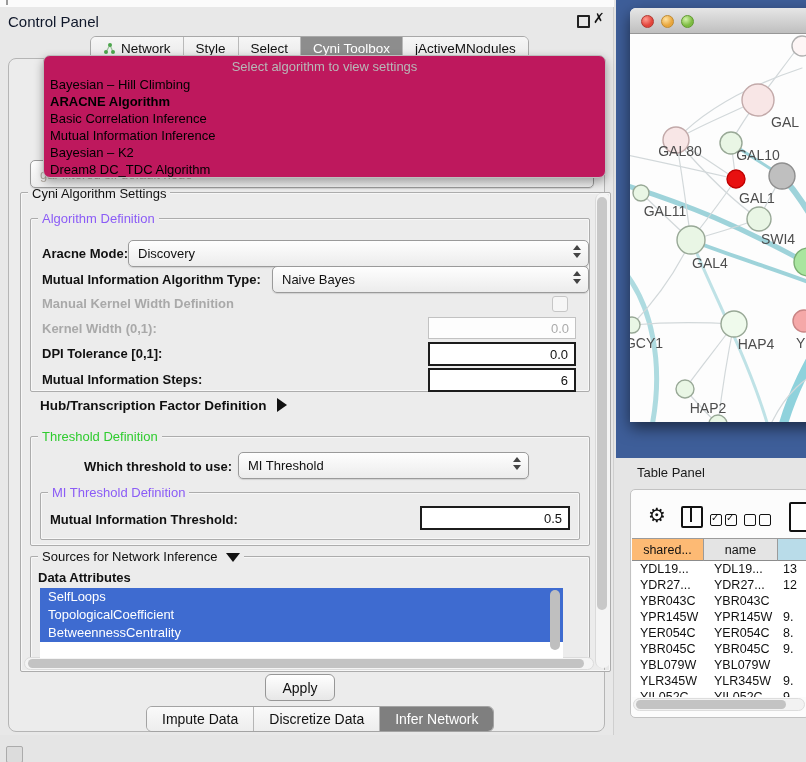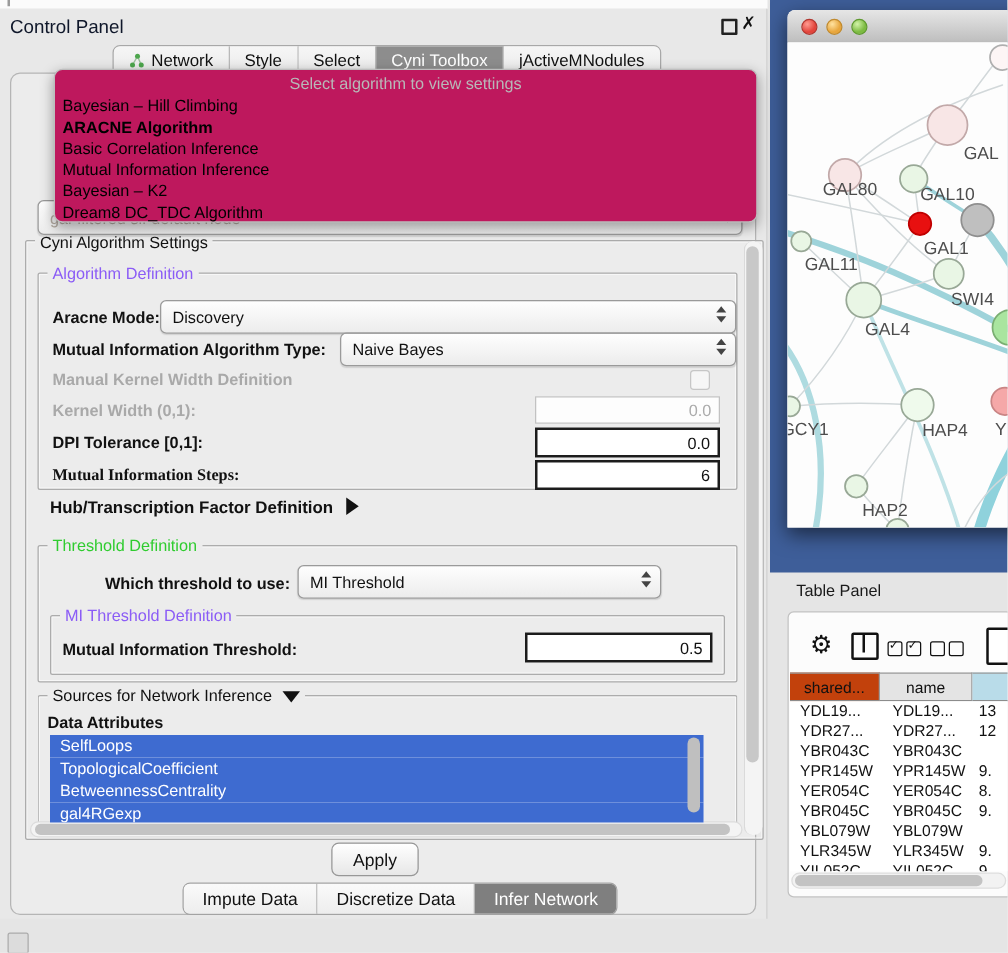--- a/index.html
+++ b/index.html
@@ -115,21 +115,21 @@
   #cols-icon i{position:absolute;left:7px;top:0;width:2px;height:14px;background:#111;}
   .cb{display:inline-block;width:10px;height:10px;border:1.5px solid #111;border-radius:2px;margin-right:3px;position:relative;}
   .cb.checked:after{content:"✓";position:absolute;left:0px;top:-3px;font-size:10px;font-weight:bold;}
   #checks-icon{left:710px;top:512px;}
   #unchecks-icon{left:744px;top:512px;}
   #doc-icon{left:789px;top:502px;width:22px;height:26px;border:2px solid #111;border-radius:2px;background:#FFF;}
 
   #thead{left:632px;top:538px;display:flex;height:23px;font-size:12.5px;}
   .th{display:flex;align-items:center;justify-content:center;border-right:1px solid #9B9B9B;
       border-top:1px solid #9B9B9B;border-bottom:1px solid #8C8C8C;box-sizing:border-box;}
-  .th.c1{width:72px;background:#c2410c;}
+  .th.c1{width:72px;background:#fdba74;}
   .th.c2{width:74px;background:#E4E4E4;}
   .th.c3{width:40px;background:#B9DCE9;border-right:none;}
   #tbody{left:632px;top:561px;width:176px;height:136px;overflow:hidden;background:#FFF;}
   .t-row{display:flex;height:16px;font-size:12.5px;align-items:center;}
   .td1{width:72px;padding-left:8px;box-sizing:border-box;white-space:nowrap;overflow:hidden;}
   .td2{width:74px;padding-left:10px;box-sizing:border-box;white-space:nowrap;overflow:hidden;}
   .td3{width:30px;padding-left:5px;box-sizing:border-box;white-space:nowrap;overflow:hidden;}
   #tbl-htrack{left:633px;top:698px;width:172px;height:13px;background:#F2F2F2;border:1px solid #DDDDDD;border-radius:7px;box-sizing:border-box;}
   #tbl-hthumb{left:636px;top:700px;width:150px;height:9px;background:#C3C3C3;border-radius:5px;}
 </style>
@@ -284,21 +284,21 @@
 
   <div class="lbl dim" style="left:42px;top:296px;">Manual Kernel Width Definition</div>
   <div class="abs" id="kernel-check"></div>
 
   <div class="lbl dim" style="left:42px;top:321px;">Kernel Width (0,1):</div>
   <div class="field dis" style="left:428px;top:317px;width:140px;">0.0</div>
 
   <div class="lbl" style="left:42px;top:346px;">DPI Tolerance [0,1]:</div>
   <div class="field strong" style="left:428px;top:342px;width:138px;">0.0</div>
 
-  <div class="lbl" style="left:42px;top:372px;font-family:Liberation Serif, serif;">Mutual Information Steps:</div>
+  <div class="lbl" style="left:42px;top:372px;">Mutual Information Steps:</div>
   <div class="field strong" style="left:428px;top:368px;width:138px;">6</div>
 
   <div class="lbl" style="left:40px;top:398px;font-size:13.5px;">
     <span>Hub/Transcription Factor Definition</span><span class="tri-right"></span>
   </div>
 
   <div class="groupbox" style="left:30px;top:436px;width:558px;height:108px;"></div>
   <div class="legend green" style="left:38px;top:429px;">Threshold Definition</div>
 
   <div class="lbl" style="left:84px;top:459px;">Which threshold to use:</div>
@@ -317,21 +317,20 @@
 
   <div class="groupbox" style="left:30px;top:556px;width:558px;height:112px;border-bottom:none;"></div>
   <div class="legend" style="left:38px;top:549px;">
     <span>Sources for Network Inference</span><span class="tri-down"></span>
   </div>
   <div class="lbl" style="left:38px;top:570px;">Data Attributes</div>
   <div class="abs" id="attr-list">
       <div class="attr-item">SelfLoops</div>
       <div class="attr-item">TopologicalCoefficient</div>
       <div class="attr-item">BetweennessCentrality</div>
-      <div class="attr-item">gal4RGexp</div>
     </div>
   <div class="abs" id="attr-vscroll"></div>
 
   <div class="abs" id="set-vtrack"></div>
   <div class="abs" id="set-vthumb"></div>
   <div class="abs" id="set-htrack"></div>
   <div class="abs" id="set-hthumb"></div>
 
   <div class="abs" id="apply-btn">Apply</div>
   <div class="abs" id="bottom-tabbar">

